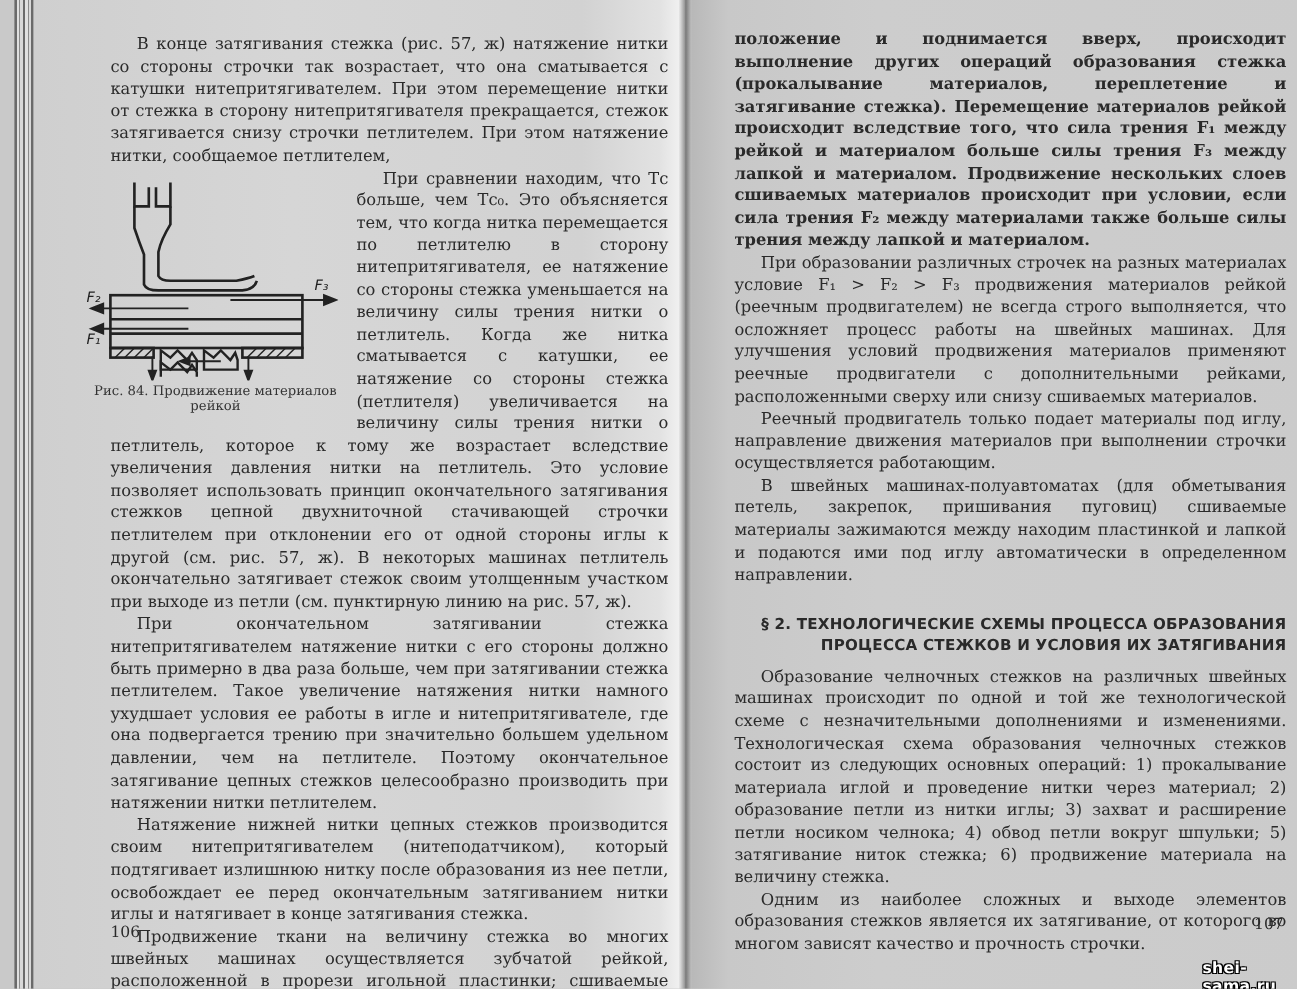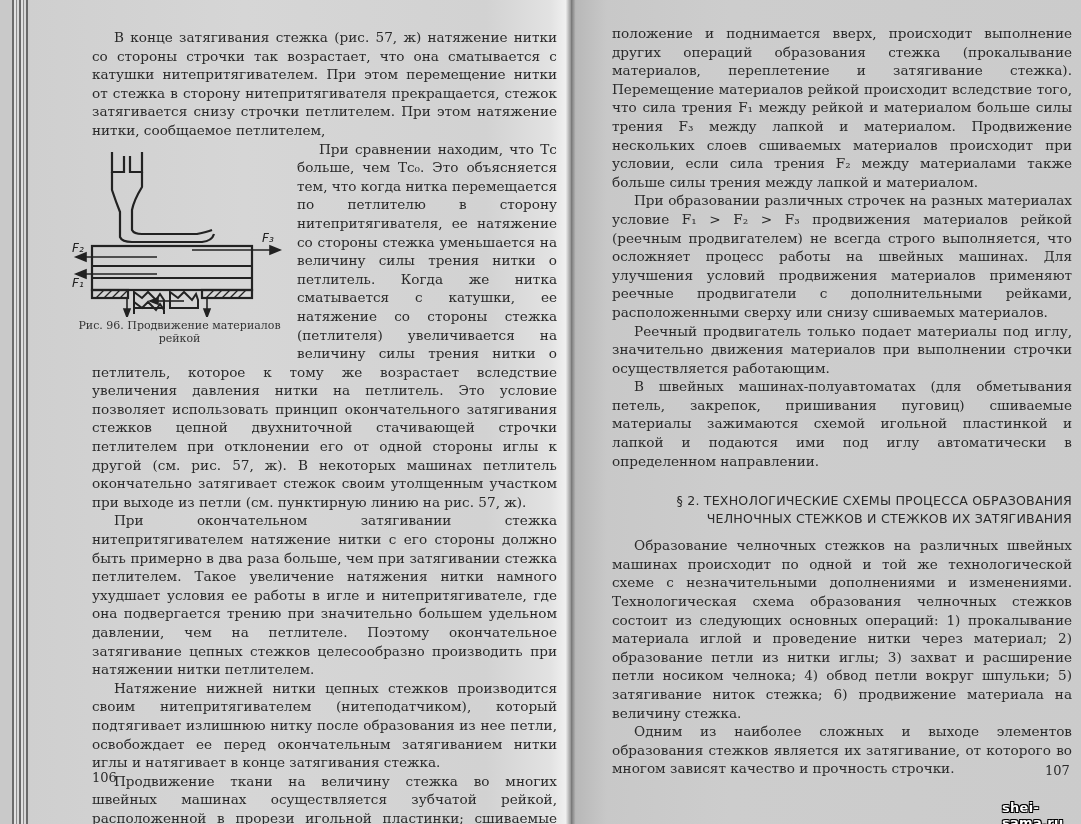--- a/index.html
+++ b/index.html
@@ -28,35 +28,35 @@
   .page-right {
     left: 564px; width: 517px;
     background: linear-gradient(90deg, #b8b8b8 0%, #c8c8c8 6%, #cdcdcd 30%, #cbcbcb 100%);
   }
   .col {
     position: absolute;
     font-size: 13.6px; line-height: 18.6px;
     text-align: justify;
   }
   .col p { margin: 0; text-indent: 22px; }
-  .col p.noind { text-indent: 0; }
+  .col p.noind { text-indent: 0; font-weight: bold; }
   .left-col { left: 64px; top: 28px; width: 465px; }
   .right-col { left: 36px; top: 24px; width: 460px; }
   .formula { text-align: center; font-style: italic; margin: 6px 0 8px 0; text-indent: 0; }
   .formula sub { font-size: 9px; }
   .figure-wrap {
     float: left; width: 215px; margin: 2px 10px 0 -20px;
   }
   .figure-svg { display: block; width: 210px; height: 175px; }
   .fig-caption {
     font-size: 11px; line-height: 13px; text-align: center; margin-top: 2px; color: #333;
   }
   b { font-weight: normal; }
   .heading {
-    font-family: "DejaVu Sans", sans-serif; font-weight: normal; font-size: 12.6px;
+    font-family: "DejaVu Sans", sans-serif; font-weight: bold; font-size: 12.6px;
     line-height: 18px; text-align: right; letter-spacing: 0.2px; margin: 22px 0 8px 0;
   }
   .page-number {
     position: absolute; font-size: 13px; color: #2a2a2a;
   }
   .pn-left { left: 80px; top: 770px; }
   .pn-right { left: 1033px; top: 763px; }
   .watermark {
     position: absolute; left: 990px; top: 800px;
     font-family: "DejaVu Sans", sans-serif; font-weight: bold; font-size: 13px;
@@ -115,40 +115,40 @@
               <polygon points="78,159 86,156 86,162"></polygon>
             <line x1="55" y1="155" x2="55" y2="170"></line>
               <polygon points="55,175 52,167 58,167"></polygon>
             <line x1="135" y1="155" x2="135" y2="170"></line>
               <polygon points="135,175 132,167 138,167"></polygon>
           </g>
           <text x="0" y="110" font-size="12" font-style="italic" font-family="DejaVu Sans, sans-serif" fill="#222">F₂</text>
           <text x="0" y="145" font-size="12" font-style="italic" font-family="DejaVu Sans, sans-serif" fill="#222">F₁</text>
           <text x="190" y="100" font-size="12" font-style="italic" font-family="DejaVu Sans, sans-serif" fill="#222">F₃</text>
         </svg>
-        <div class="fig-caption">Рис. 96. Продвижение материалов рейкой</div>
+        <div class="fig-caption">Рис. 84. Продвижение материалов рейкой</div>
       </div>
       <p>При сравнении находим, что Tс больше, чем Tс₀. Это объясняется тем, что когда нитка перемещается по петлителю в сторону нитепритягивателя, ее натяжение со стороны стежка уменьшается на величину силы трения нитки о петлитель. Когда же нитка сматывается с катушки, ее натяжение со стороны стежка (петлителя) увеличивается на величину силы трения нитки о петлитель, которое к тому же возрастает вследствие увеличения давления нитки на петлитель. Это условие позволяет использовать принцип окончательного затягивания стежков цепной двухниточной стачивающей строчки петлителем при отклонении его от одной стороны иглы к другой (см. рис. 57, ж). В некоторых машинах петлитель окончательно затягивает стежок своим утолщенным участком при выходе из петли (см. пунктирную линию на рис. 57, ж).</p>
       <p>При окончательном затягивании стежка нитепритягивателем натяжение нитки с его стороны должно быть примерно в два раза больше, чем при затягивании стежка петлителем. Такое увеличение натяжения нитки намного ухудшает условия ее работы в игле и нитепритягивателе, где она подвергается трению при значительно большем удельном давлении, чем на петлителе. Поэтому окончательное затягивание цепных стежков целесообразно производить при натяжении нитки петлителем.</p>
       <p>Натяжение нижней нитки цепных стежков производится своим нитепритягивателем (нитеподатчиком), который подтягивает излишнюю нитку после образования из нее петли, освобождает ее перед окончательным затягиванием нитки иглы и натягивает в конце затягивания стежка.</p>
       <p><b>Продвижение ткани</b><span> на величину стежка во многих швейных машинах осуществляется зубчатой рейкой, расположенной в прорези игольной пластинки; сшиваемые материалы прижимаются лапкой к рейке и игольной пластинке (рис. 58). Рейка в процессе образования стежка совершает движение по эллипсу — вверх, вперед, вниз и назад. При подъеме она захватывает материалы, перемещает их на величину стежка, опускается вниз и возвращается в исходное положение. Когда рейка опускается вниз, возвращается в исходное</span></p>
     </div>
   </div>
 
   <div class="gutter"></div>
 
   <div class="page page-right">
     <div class="col right-col">
       <p class="noind">положение и поднимается вверх, происходит выполнение других операций образования стежка (прокалывание материалов, переплетение и затягивание стежка). Перемещение материалов рейкой происходит вследствие того, что сила трения F₁ между рейкой и материалом больше силы трения F₃ между лапкой и материалом. Продвижение нескольких слоев сшиваемых материалов происходит при условии, если сила трения F₂ между материалами также больше силы трения между лапкой и материалом.</p>
       <p>При образовании различных строчек на разных материалах условие F₁ &gt; F₂ &gt; F₃ продвижения материалов рейкой (реечным продвигателем) не всегда строго выполняется, что осложняет процесс работы на швейных машинах. Для улучшения условий продвижения материалов применяют реечные продвигатели с дополнительными рейками, расположенными сверху или снизу сшиваемых материалов.</p>
-      <p>Реечный продвигатель только подает материалы под иглу, значительно движения материалов при выполнении строчки осуществляется работающим.</p>
-      <p>В швейных машинах-полуавтоматах (для обметывания петель, закрепок, пришивания пуговиц) сшиваемые материалы зажимаются схемой игольной пластинкой и лапкой и подаются ими под иглу автоматически в определенном направлении.</p>
+      <p>Реечный продвигатель только подает материалы под иглу, направление движения материалов при выполнении строчки осуществляется работающим.</p>
+      <p>В швейных машинах-полуавтоматах (для обметывания петель, закрепок, пришивания пуговиц) сшиваемые материалы зажимаются между находим пластинкой и лапкой и подаются ими под иглу автоматически в определенном направлении.</p>
       <div class="heading">
         <div>§ 2. ТЕХНОЛОГИЧЕСКИЕ СХЕМЫ ПРОЦЕССА ОБРАЗОВАНИЯ</div>
-        <div>ЧЕЛНОЧНЫХ СТЕЖКОВ И СТЕЖКОВ ИХ ЗАТЯГИВАНИЯ</div>
+        <div>ПРОЦЕССА СТЕЖКОВ И УСЛОВИЯ ИХ ЗАТЯГИВАНИЯ</div>
       </div>
       <p>Образование челночных стежков на различных швейных машинах происходит по одной и той же технологической схеме с незначительными дополнениями и изменениями. Технологическая схема образования челночных стежков состоит из следующих основных операций: 1) прокалывание материала иглой и проведение нитки через материал; 2) образование петли из нитки иглы; 3) захват и расширение петли носиком челнока; 4) обвод петли вокруг шпульки; 5) затягивание ниток стежка; 6) продвижение материала на величину стежка.</p>
       <p>Одним из наиболее сложных и выходе элементов образования стежков является их затягивание, от которого во многом зависят качество и прочность строчки.</p>
 
     </div>
   </div>
 
   <div class="page-number pn-left">106</div>
   <div class="page-number pn-right">107</div>
   <div class="watermark">shei-sama.ru</div>

